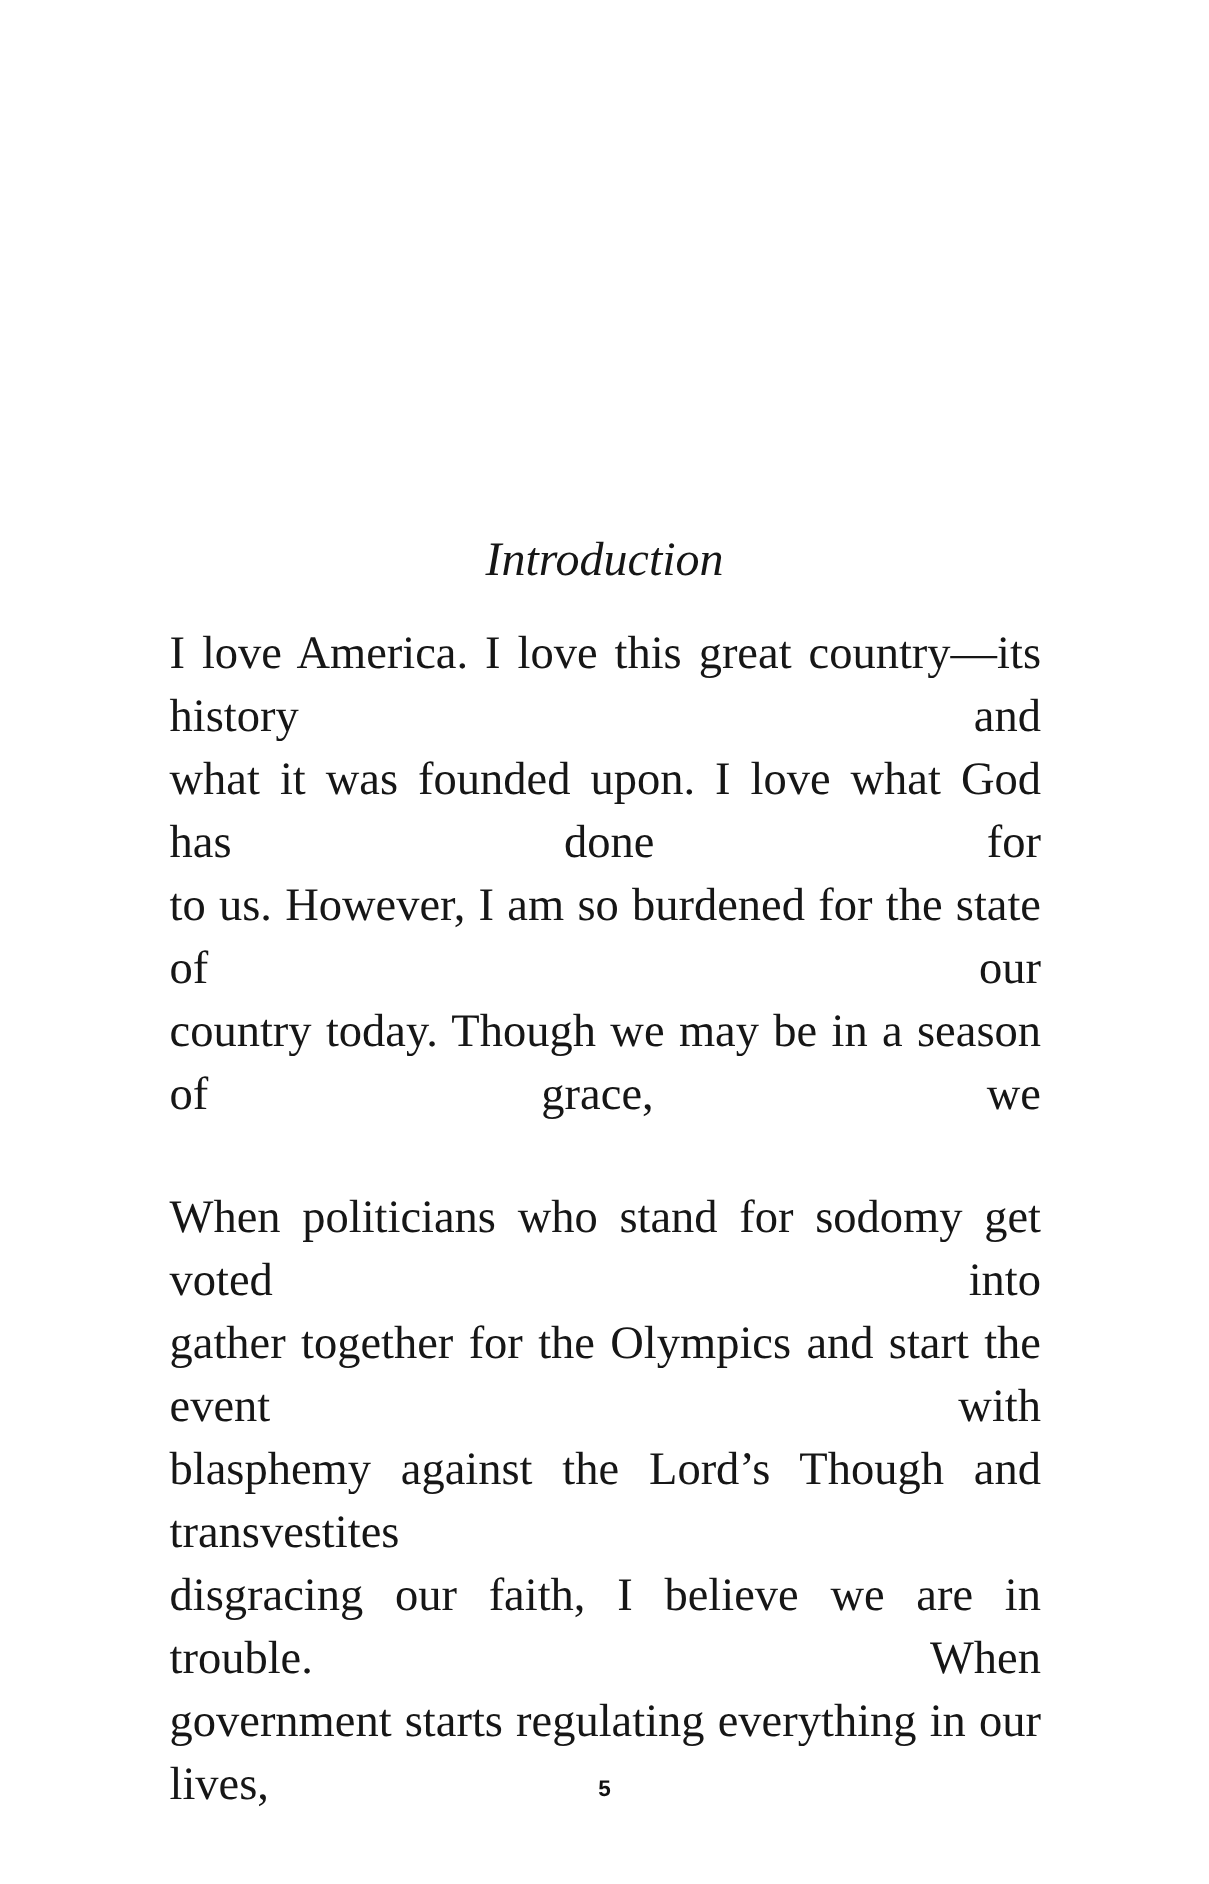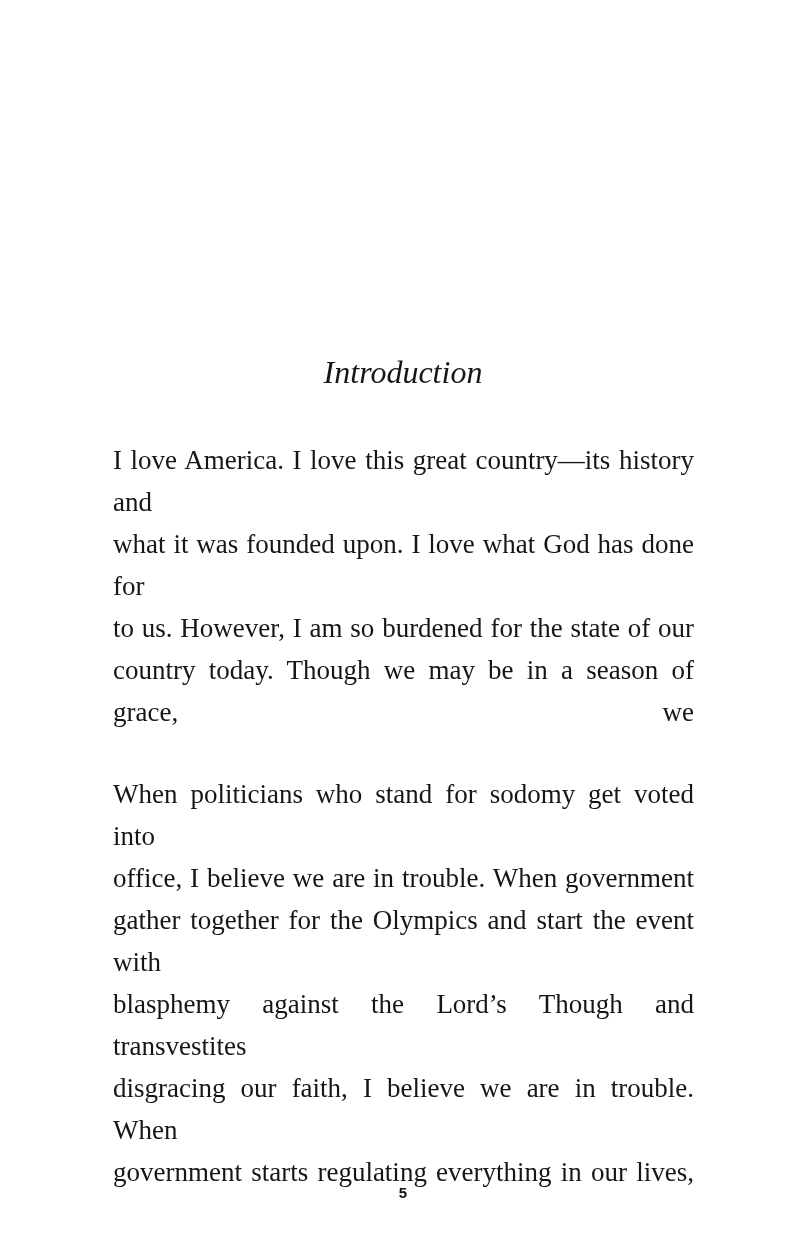--- a/index.html
+++ b/index.html
@@ -24,23 +24,23 @@
     text-align: center;
     font-style: italic;
     font-weight: 400;
     font-size: 32px;
     line-height: 1.25;
     color: #161616;
   }
   .body-text {
     position: absolute;
     left: 113px;
-    top: 439px;
+    top: 414px;
     width: 581px;
-    font-size: 27px;
+    font-size: 31px;
     line-height: 42px;
     color: #161616;
   }
   .paragraph {
     margin: 0 0 40px 0;
   }
   .line {
     text-align: justify;
     text-align-last: justify;
     white-space: normal;
@@ -72,21 +72,20 @@
 
     <div class="paragraph">
       <div class="line">I love America. I love this great country—its history and</div>
       <div class="line">what it was founded upon. I love what God has done for</div>
       <div class="line">to us. However, I am so burdened for the state of our</div>
       <div class="line">country today. Though we may be in a season of grace, we</div>
     </div>
 
     <div class="paragraph">
       <div class="line">When politicians who stand for sodomy get voted into</div>
-      <div class="line">office, I believe we are in trouble. When government</div>
       <div class="line">gather together for the Olympics and start the event with</div>
       <div class="line">blasphemy against the Lord’s Though and transvestites</div>
       <div class="line">disgracing our faith, I believe we are in trouble. When</div>
       <div class="line">government starts regulating everything in our lives,</div>
     </div>
 
   </div>
 
   <div class="page-number">5</div>
 

